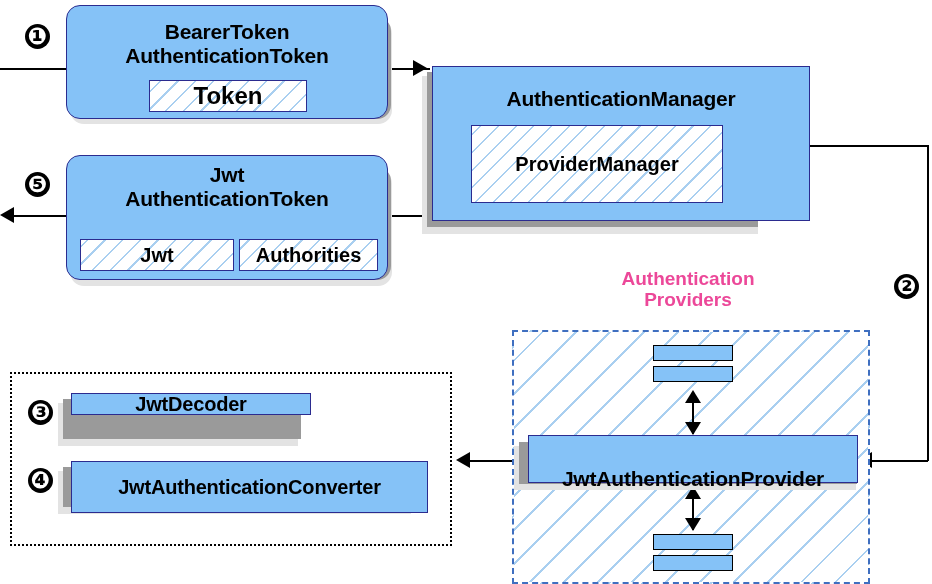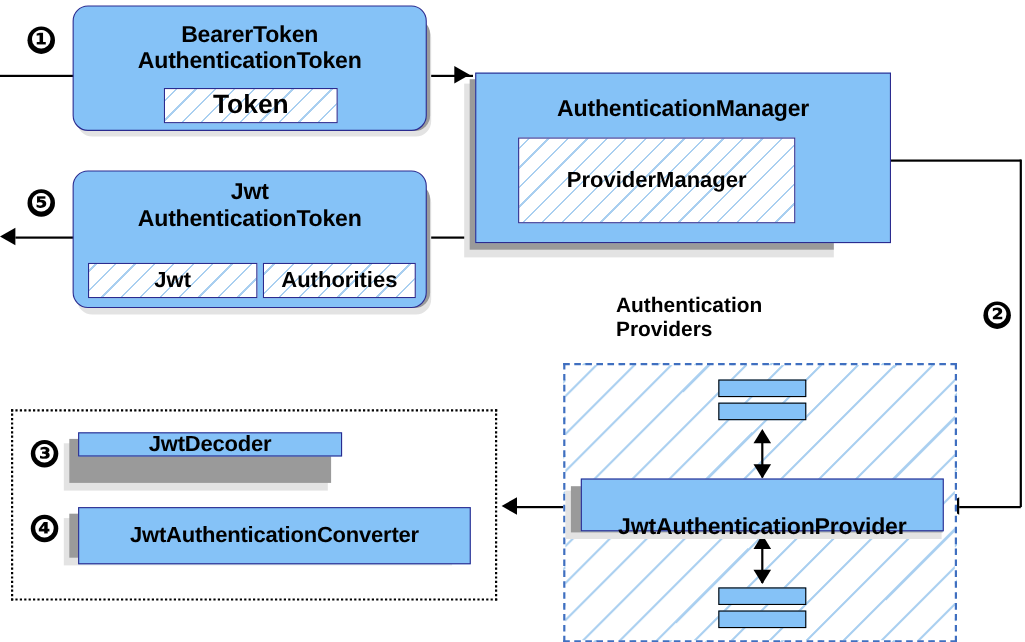--- a/index.html
+++ b/index.html
@@ -60,21 +60,21 @@
 
   
   .bullet{
     position:absolute;border-radius:50%;background:#000;color:#fff;
     display:flex;align-items:center;justify-content:center;
     font-weight:bold;line-height:1;box-sizing:border-box;
   }
 
   
   .caption{
-    position:absolute;font-weight:bold;color:#000000;text-align:left;
+    position:absolute;font-weight:bold;color:#ec4899;text-align:center;
     line-height:1.12;
   }
 
   
   .hline{position:absolute;height:0;border-top:2px solid #000;}
   .vline{position:absolute;width:0;border-left:2px solid #000;}
   .arrow{position:absolute;width:0;height:0;}
   .arrow.left{border-top:8px solid transparent;border-bottom:8px solid transparent;border-right:14px solid #000;}
   .arrow.right{border-top:8px solid transparent;border-bottom:8px solid transparent;border-left:14px solid #000;}
   .arrow.up{border-left:8px solid transparent;border-right:8px solid transparent;border-bottom:13px solid #000;}

